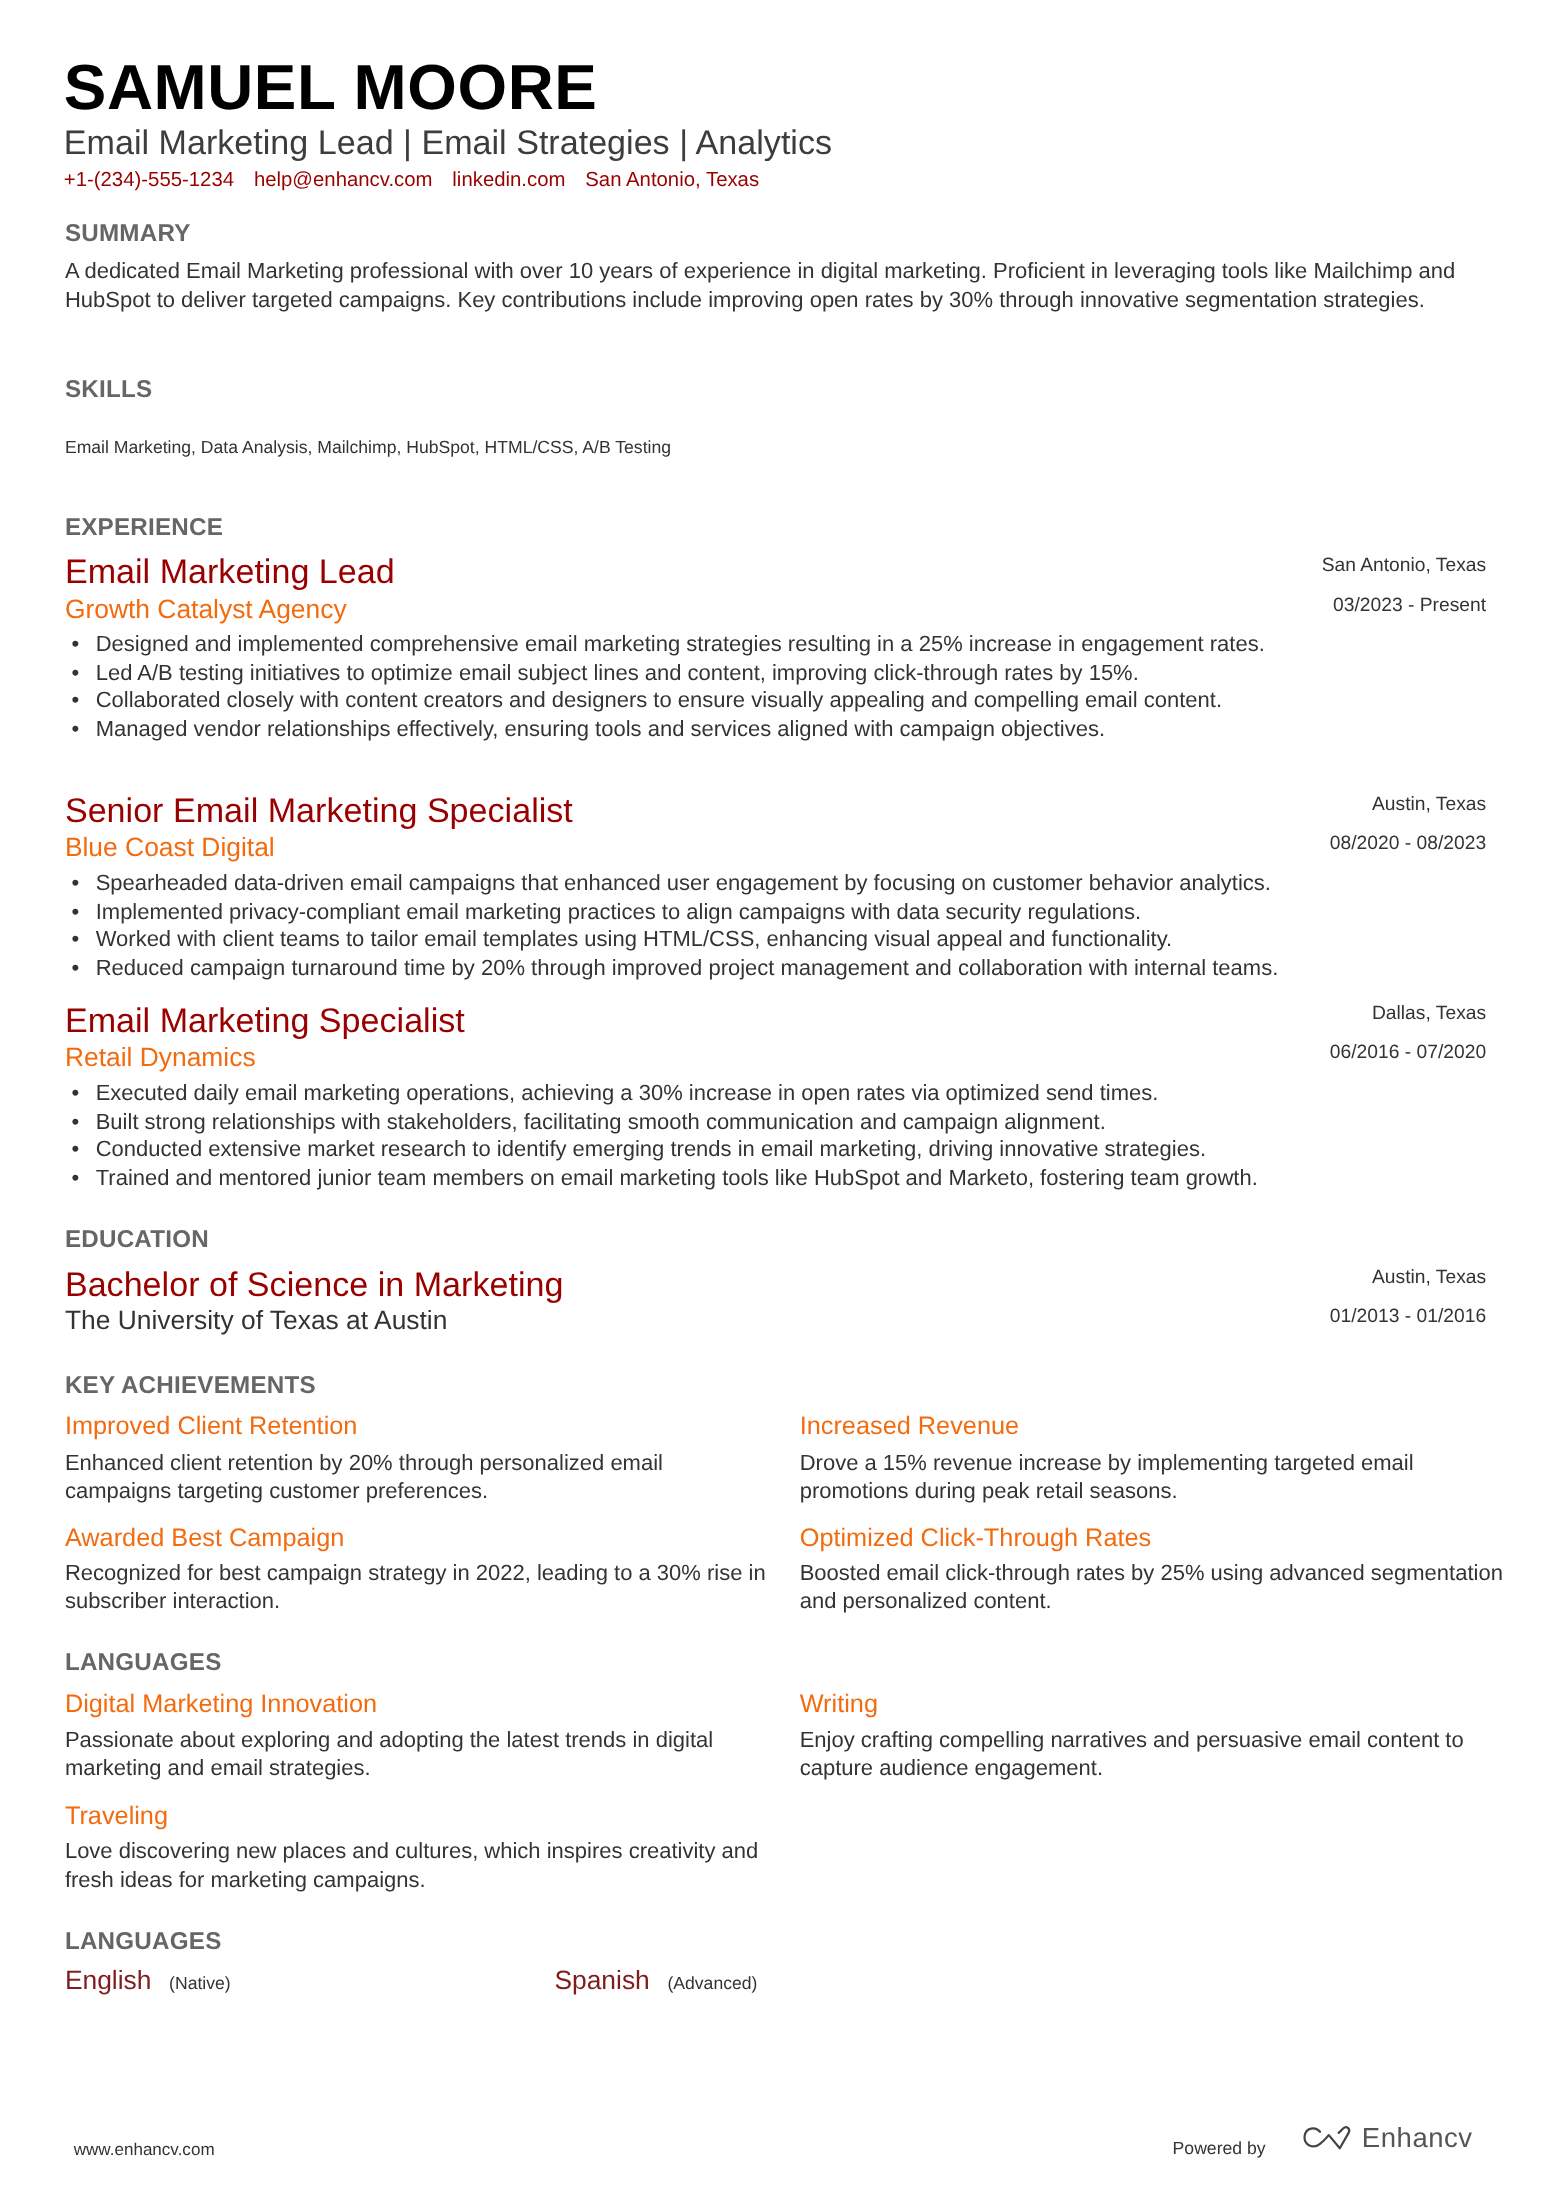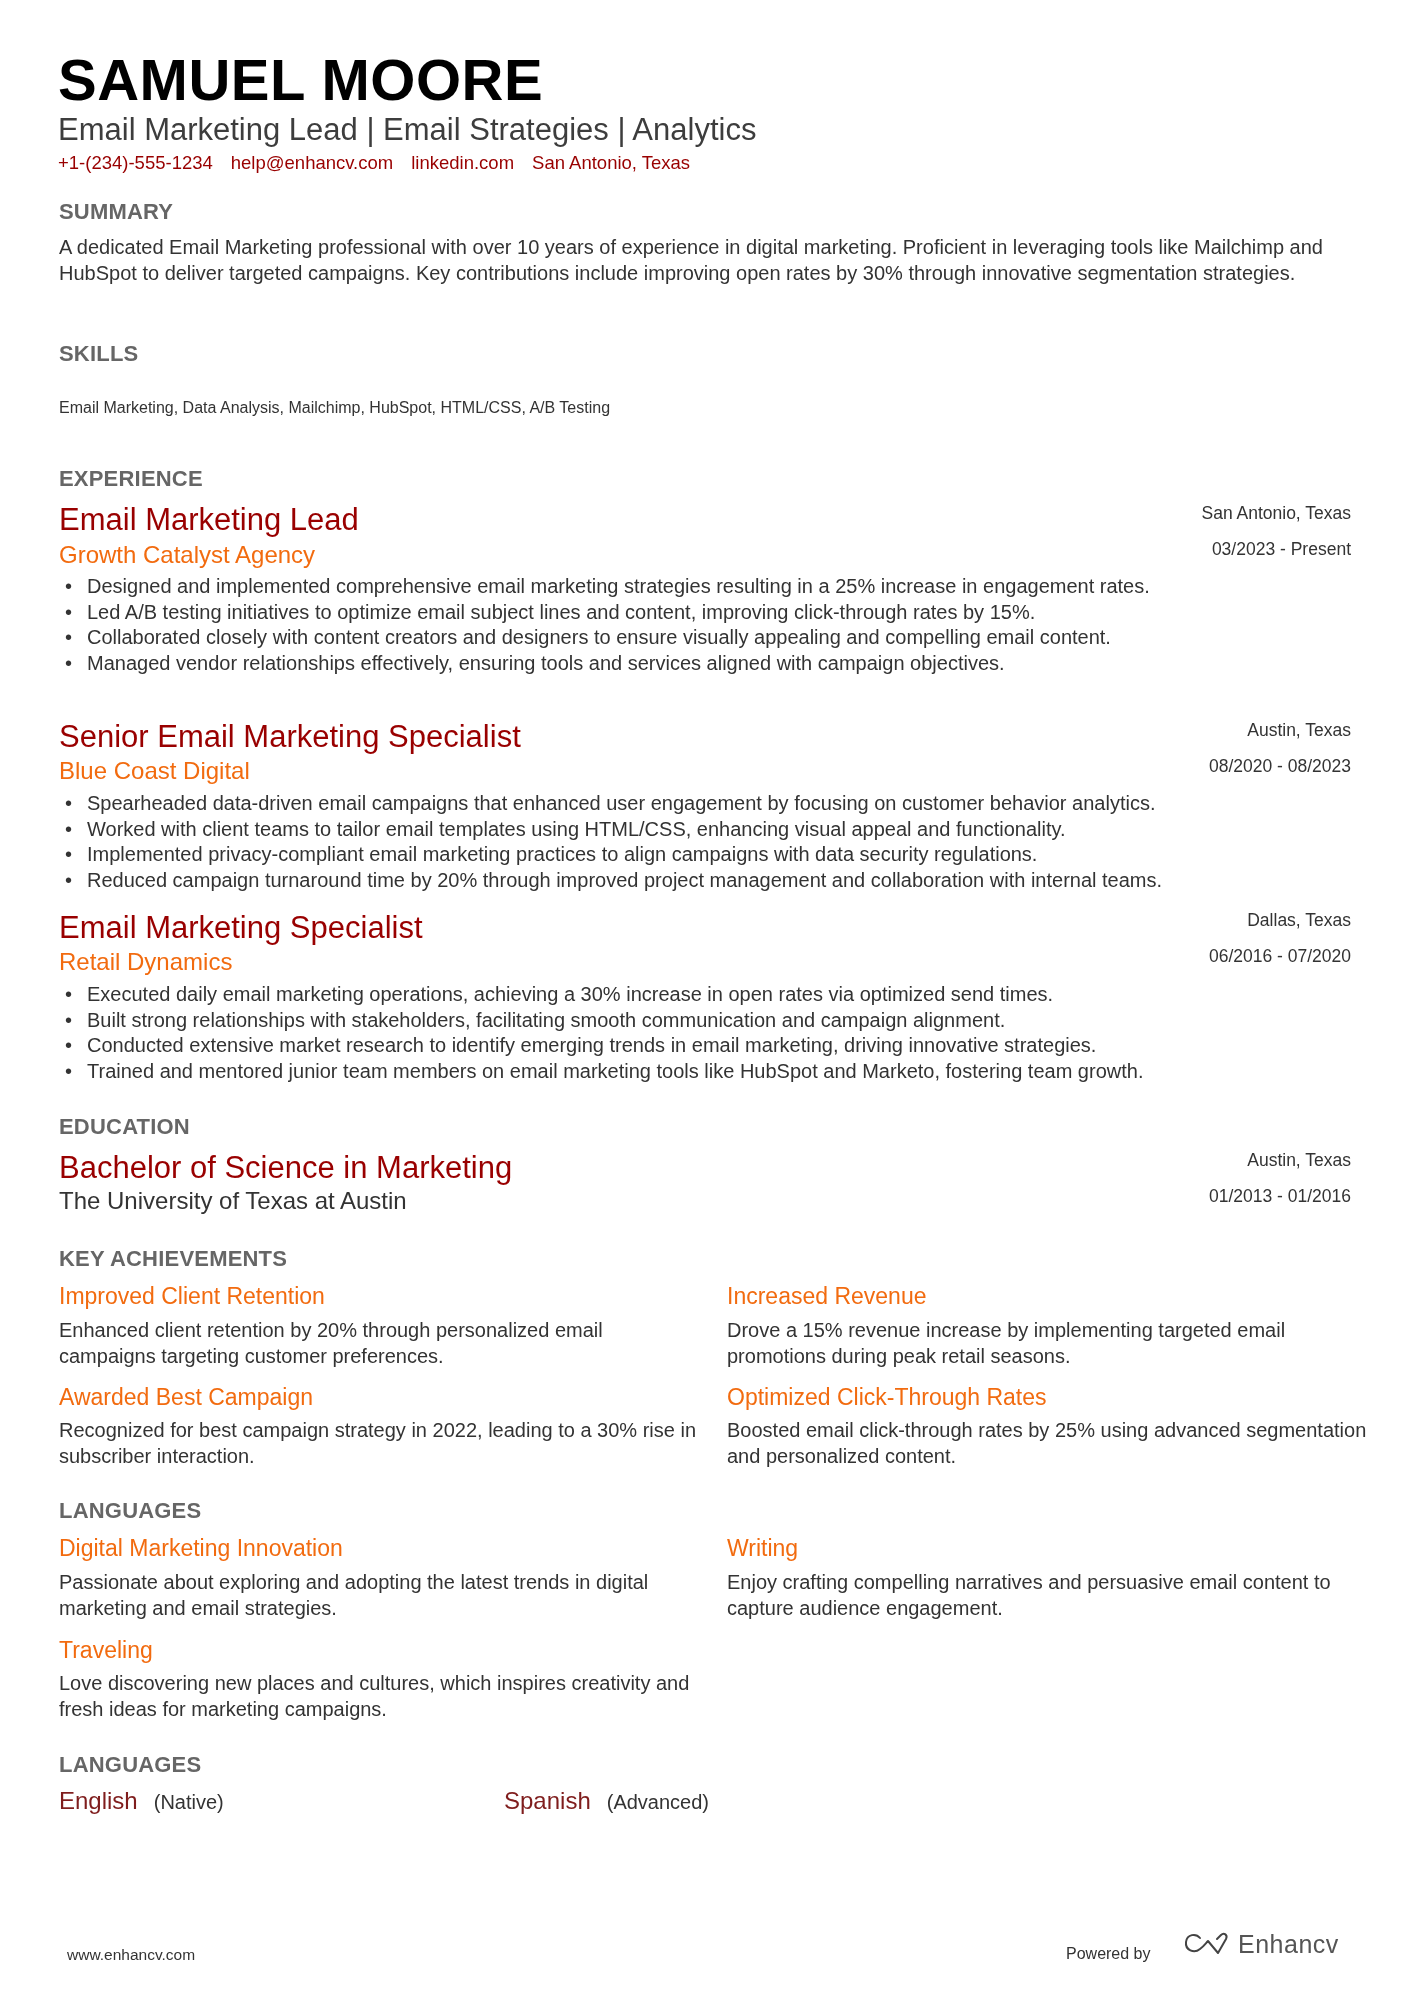--- a/index.html
+++ b/index.html
@@ -16,21 +16,21 @@
   .job-title { left: 59px; font-size: 31px; color: #990000; line-height: 36px; }
   .company { left: 59px; font-size: 24px; color: #f26b0f; line-height: 28px; }
   .meta-right { right: 59px; font-size: 17.5px; color: #333333; line-height: 22px; text-align: right; }
   .bullets { left: 59px; margin: 0; padding: 0; list-style: none; font-size: 20px; color: #333333; }
   .bullets li { line-height: 25.6px; position: relative; padding-left: 28px; white-space: nowrap; }
   .bullets li::before { content: "•"; position: absolute; left: 6px; top: 0; color: #333333; }
   .edu-school { left: 59px; font-size: 24px; color: #333333; line-height: 28px; }
   .ach-title { font-size: 23px; font-weight: normal; color: #f26b0f; line-height: 28px; }
   .ach-desc { font-size: 20px; color: #333333; line-height: 26px; white-space: normal; width: 640px; }
   .lang-name { font-size: 24px; color: #7f1d1d; line-height: 28px; }
-  .lang-level { font-size: 20px; color: #333333; line-height: 28px; margin-left: 16px; }
+  .lang-level { font-size: 16px; color: #333333; line-height: 28px; margin-left: 16px; }
   .footer-url { left: 67px; top: 1945px; font-size: 15.5px; color: #333333; line-height: 20px; }
   .powered { left: 1066px; top: 1944px; font-size: 16px; color: #333333; line-height: 20px; }
   .logo { left: 1184px; top: 1931px; width: 46px; height: 26px; }
   .logo-text { left: 1238px; top: 1929px; font-size: 25px; color: #555555; line-height: 30px; letter-spacing: 0.5px; }
 </style>
 </head>
 <body>
 
 <div class="abs name">SAMUEL MOORE</div>
 <div class="abs subtitle">Email Marketing Lead | Email Strategies | Analytics</div>
@@ -59,22 +59,22 @@
   <li>Collaborated closely with content creators and designers to ensure visually appealing and compelling email content.</li>
   <li>Managed vendor relationships effectively, ensuring tools and services aligned with campaign objectives.</li>
 </ul>
 
 <div class="abs job-title" style="top:719px;">Senior Email Marketing Specialist</div>
 <div class="abs company" style="top:757px;">Blue Coast Digital</div>
 <div class="abs meta-right" style="top:719px;">Austin, Texas</div>
 <div class="abs meta-right" style="top:755px;">08/2020 - 08/2023</div>
 <ul class="abs bullets" style="top:791px;">
   <li>Spearheaded data-driven email campaigns that enhanced user engagement by focusing on customer behavior analytics.</li>
+  <li>Implemented privacy-compliant email marketing practices to align campaigns with data security regulations.</li>
   <li>Worked with client teams to tailor email templates using HTML/CSS, enhancing visual appeal and functionality.</li>
-  <li>Implemented privacy-compliant email marketing practices to align campaigns with data security regulations.</li>
   <li>Reduced campaign turnaround time by 20% through improved project management and collaboration with internal teams.</li>
 </ul>
 
 <div class="abs job-title" style="top:910px;">Email Marketing Specialist</div>
 <div class="abs company" style="top:948px;">Retail Dynamics</div>
 <div class="abs meta-right" style="top:909px;">Dallas, Texas</div>
 <div class="abs meta-right" style="top:945px;">06/2016 - 07/2020</div>
 <ul class="abs bullets" style="top:982px;">
   <li>Executed daily email marketing operations, achieving a 30% increase in open rates via optimized send times.</li>
   <li>Built strong relationships with stakeholders, facilitating smooth communication and campaign alignment.</li>

